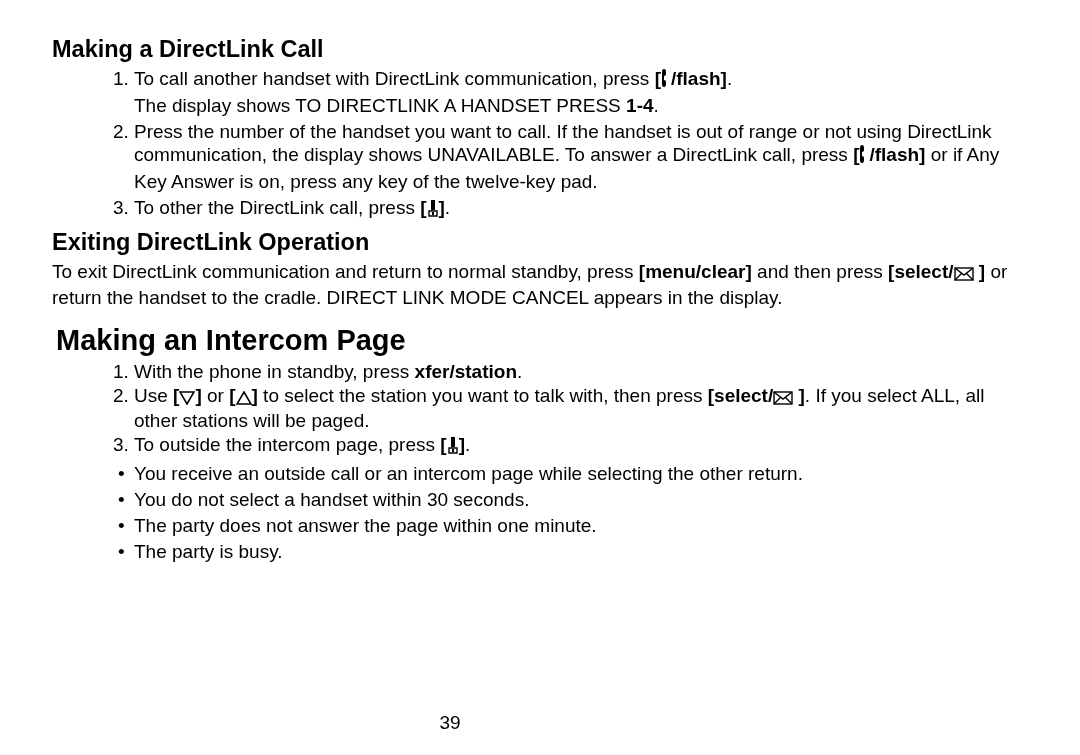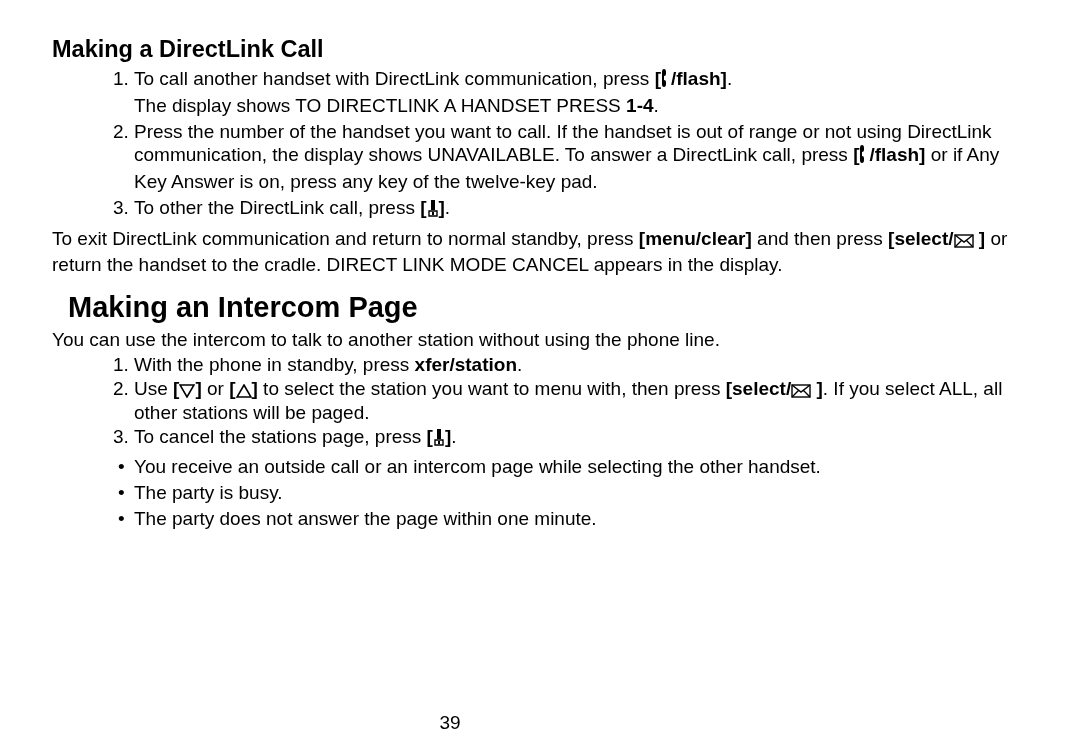--- a/index.html
+++ b/index.html
@@ -17,21 +17,21 @@
     width: 1080px;
   }
   .h-sub {
     font-size: 23.5px;
     font-weight: bold;
     margin: 6px 0 4px 0;
   }
   .h-main {
     font-size: 29px;
     font-weight: bold;
-    margin: 14px 0 4px 16px;
+    margin: 14px 0 4px 4px;
   }
   .body-text, .ol-item, .ul-item {
     font-size: 19px;
     line-height: 1.25;
   }
   .body-text {
     margin: 2px 0;
   }
   ol {
     margin: 2px 0 4px 0;
@@ -93,53 +93,54 @@
     </li>
     <li class="ol-item">
       <span>To other the DirectLink call, press </span><span class="bold"><span>[</span><span class="icon"><svg width="12" height="18" viewBox="0 0 12 18">
               <rect x="4" y="1" width="4" height="10" fill="#000"></rect>
               <path d="M2 12 L10 12 L10 17 L2 17 Z" fill="none" stroke="#000" stroke-width="1.4"></path>
               <rect x="5" y="13" width="2" height="3" fill="#000"></rect>
             </svg></span><span>]</span></span><span>.</span>
     </li>
   </ol>
 
+  <div class="h-sub">Exiting DirectLink Operation</div>
   <div class="body-text">
     <span>To exit DirectLink communication and return to normal standby, press </span><span class="bold">[menu/clear]</span><span> and then press </span><span class="bold"><span>[select/</span><span class="icon"><svg width="20" height="14" viewBox="0 0 20 14">
             <rect x="1" y="1" width="18" height="12" fill="none" stroke="#000" stroke-width="1.4"></rect>
             <path d="M1 1 L10 8 L19 1 M1 13 L8 6 M19 13 L12 6" fill="none" stroke="#000" stroke-width="1.4"></path>
           </svg></span><span> ]</span></span><span> or return the handset to the cradle. DIRECT LINK MODE CANCEL appears in the display.</span>
   </div>
 
   <div class="h-main">Making an Intercom Page</div>
-  <div class="body-text">You can use the intercom to talk to another station without using the phone line.</div>
   <ol class="tight">
     <li class="ol-item">
       <span>With the phone in standby, press </span><span class="bold">xfer/station</span><span>.</span>
     </li>
     <li class="ol-item">
       <span>Use </span><span class="bold"><span>[</span><span class="icon"><svg width="16" height="14" viewBox="0 0 16 14">
               <path d="M1 1 L15 1 L8 13 Z" fill="none" stroke="#000" stroke-width="1.6"></path>
             </svg></span><span>]</span></span><span> or </span><span class="bold"><span>[</span><span class="icon"><svg width="16" height="14" viewBox="0 0 16 14">
               <path d="M8 1 L15 13 L1 13 Z" fill="none" stroke="#000" stroke-width="1.6"></path>
-            </svg></span><span>]</span></span><span> to select the station you want to menu with, then press </span><span class="bold"><span>[select/</span><span class="icon"><svg width="20" height="14" viewBox="0 0 20 14">
+            </svg></span><span>]</span></span><span> to select the station you want to talk with, then press </span><span class="bold"><span>[select/</span><span class="icon"><svg width="20" height="14" viewBox="0 0 20 14">
               <rect x="1" y="1" width="18" height="12" fill="none" stroke="#000" stroke-width="1.4"></rect>
               <path d="M1 1 L10 8 L19 1 M1 13 L8 6 M19 13 L12 6" fill="none" stroke="#000" stroke-width="1.4"></path>
             </svg></span><span> ]</span></span><span>. If you select ALL, all other stations will be paged.</span>
     </li>
     <li class="ol-item">
-      <span>To cancel the stations page, press </span><span class="bold"><span>[</span><span class="icon"><svg width="12" height="18" viewBox="0 0 12 18">
+      <span>To outside the intercom page, press </span><span class="bold"><span>[</span><span class="icon"><svg width="12" height="18" viewBox="0 0 12 18">
               <rect x="4" y="1" width="4" height="10" fill="#000"></rect>
               <path d="M2 12 L10 12 L10 17 L2 17 Z" fill="none" stroke="#000" stroke-width="1.4"></path>
               <rect x="5" y="13" width="2" height="3" fill="#000"></rect>
             </svg></span><span>]</span></span><span>.</span>
     </li>
   </ol>
 
   <ul>
-    <li class="ul-item">You receive an outside call or an intercom page while selecting the other handset.</li>
+    <li class="ul-item">You receive an outside call or an intercom page while selecting the other return.</li>
+    <li class="ul-item">You do not select a handset within 30 seconds.</li>
+    <li class="ul-item">The party does not answer the page within one minute.</li>
     <li class="ul-item">The party is busy.</li>
-    <li class="ul-item">The party does not answer the page within one minute.</li>
   </ul>
 
 </div>
 
 <div class="pagenum">39</div>
 
 </body></html>

